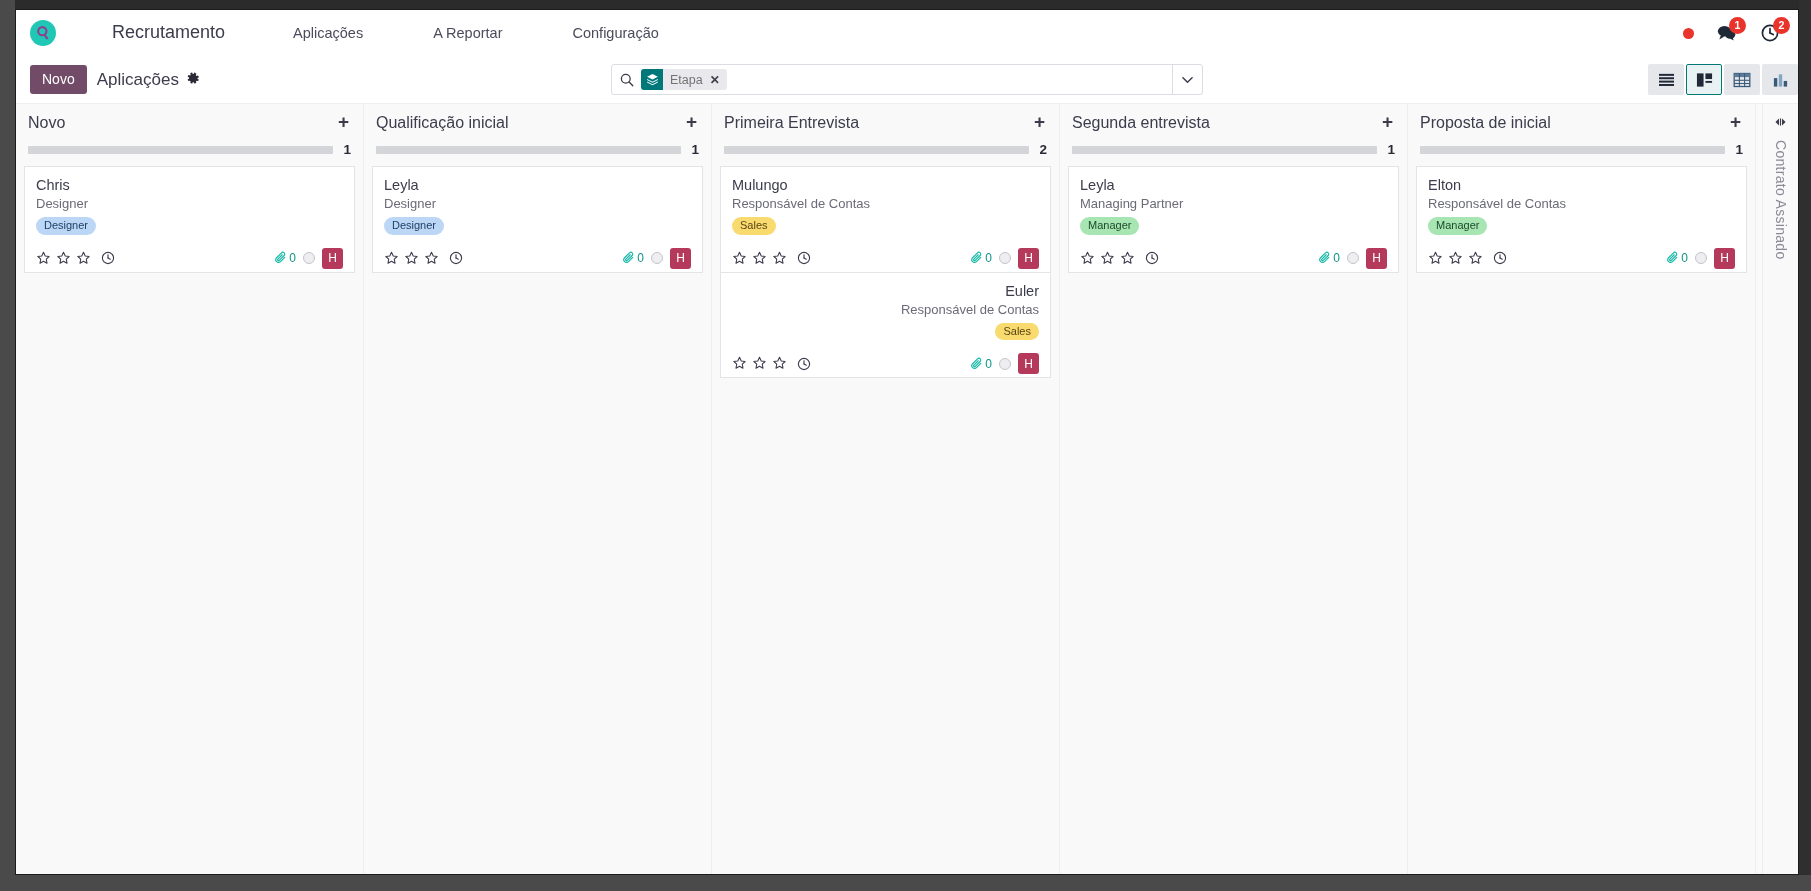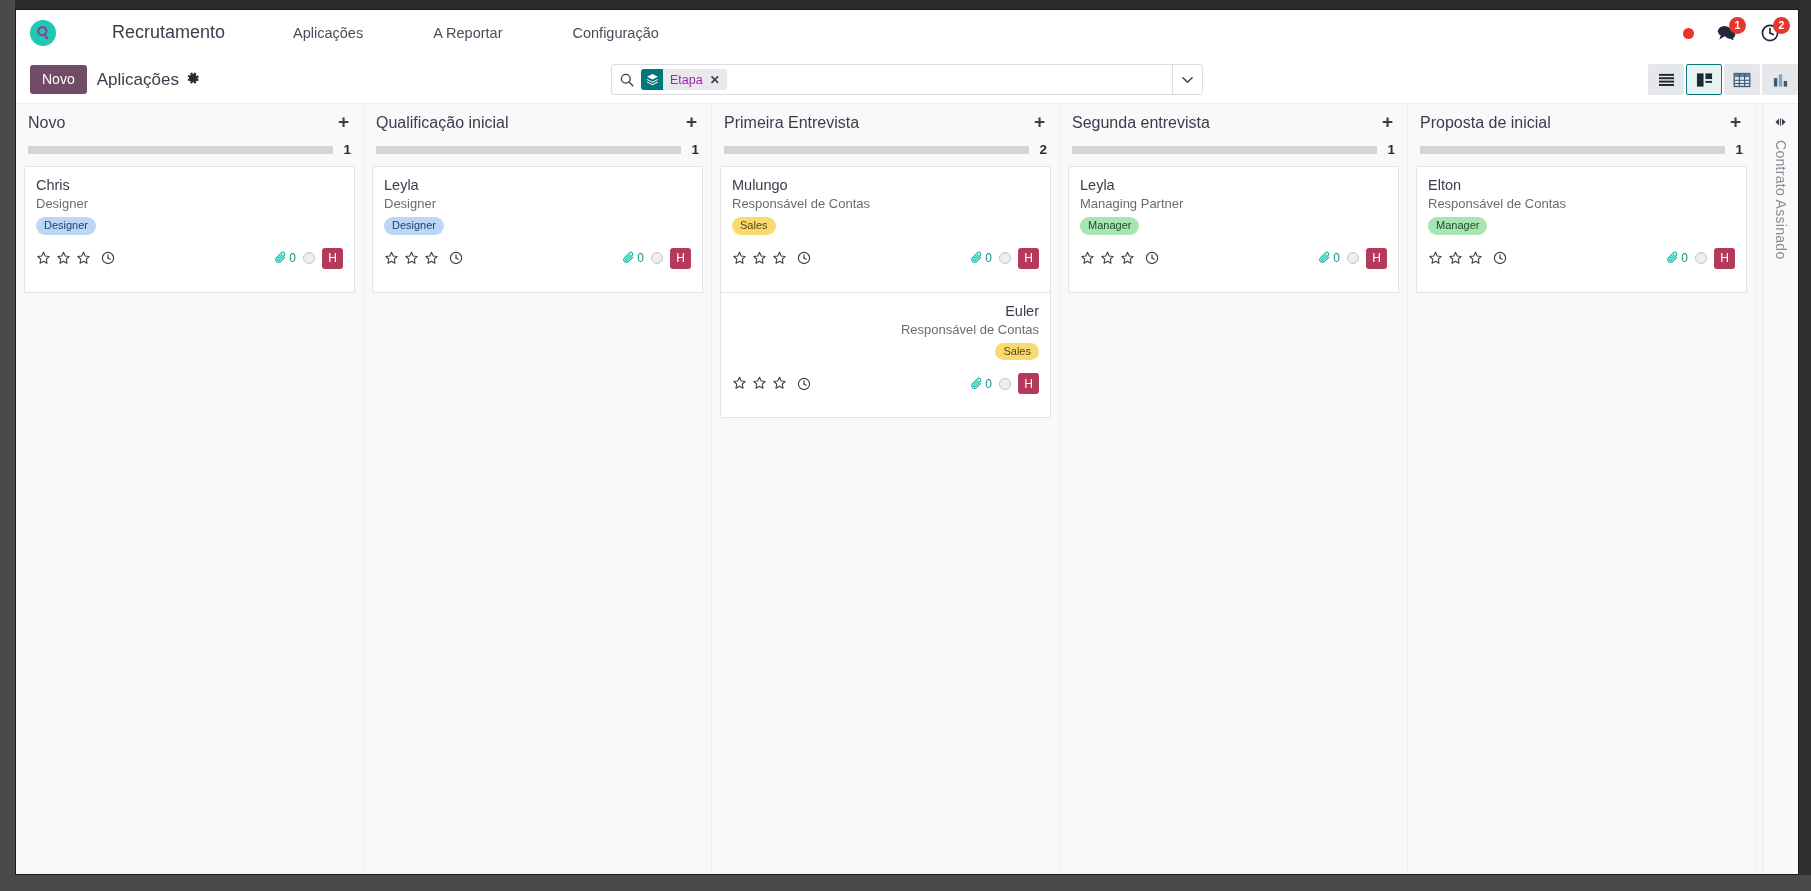--- a/index.html
+++ b/index.html
@@ -162,21 +162,21 @@
     flex: 0 0 auto;
   }
   .facet-icon {
     background: #00787a;
     width: 22px;
     display: flex; align-items: center; justify-content: center;
   }
   .facet-label {
     padding: 0 7px;
     font-size: 12.5px;
-    color: #a21caf;
+    color: #737373;
     display: flex; align-items: center;
     white-space: nowrap;
   }
   .facet-x {
     padding: 0 7px 0 0;
     font-size: 12px;
     color: #3c3c4c;
     display: flex; align-items: center;
     cursor: pointer;
     font-weight: bold;
@@ -277,21 +277,21 @@
     cursor: pointer;
   }
   .kcards {
     margin-top: 9px;
     display: flex;
     flex-direction: column;
   }
   .kcard {
     background: #ffffff;
     border: 1px solid #e4e4e8;
-    padding: 10px 11px 23px 11px;
+    padding: 10px 11px 3px 11px;
     cursor: pointer;
   }
   .kcard + .kcard { border-top: none; text-align: right; }
   .kc-name {
     font-size: 14.5px;
     color: #3c3c4c;
     margin-bottom: 3px;
   }
   .kc-job {
     font-size: 13px;

